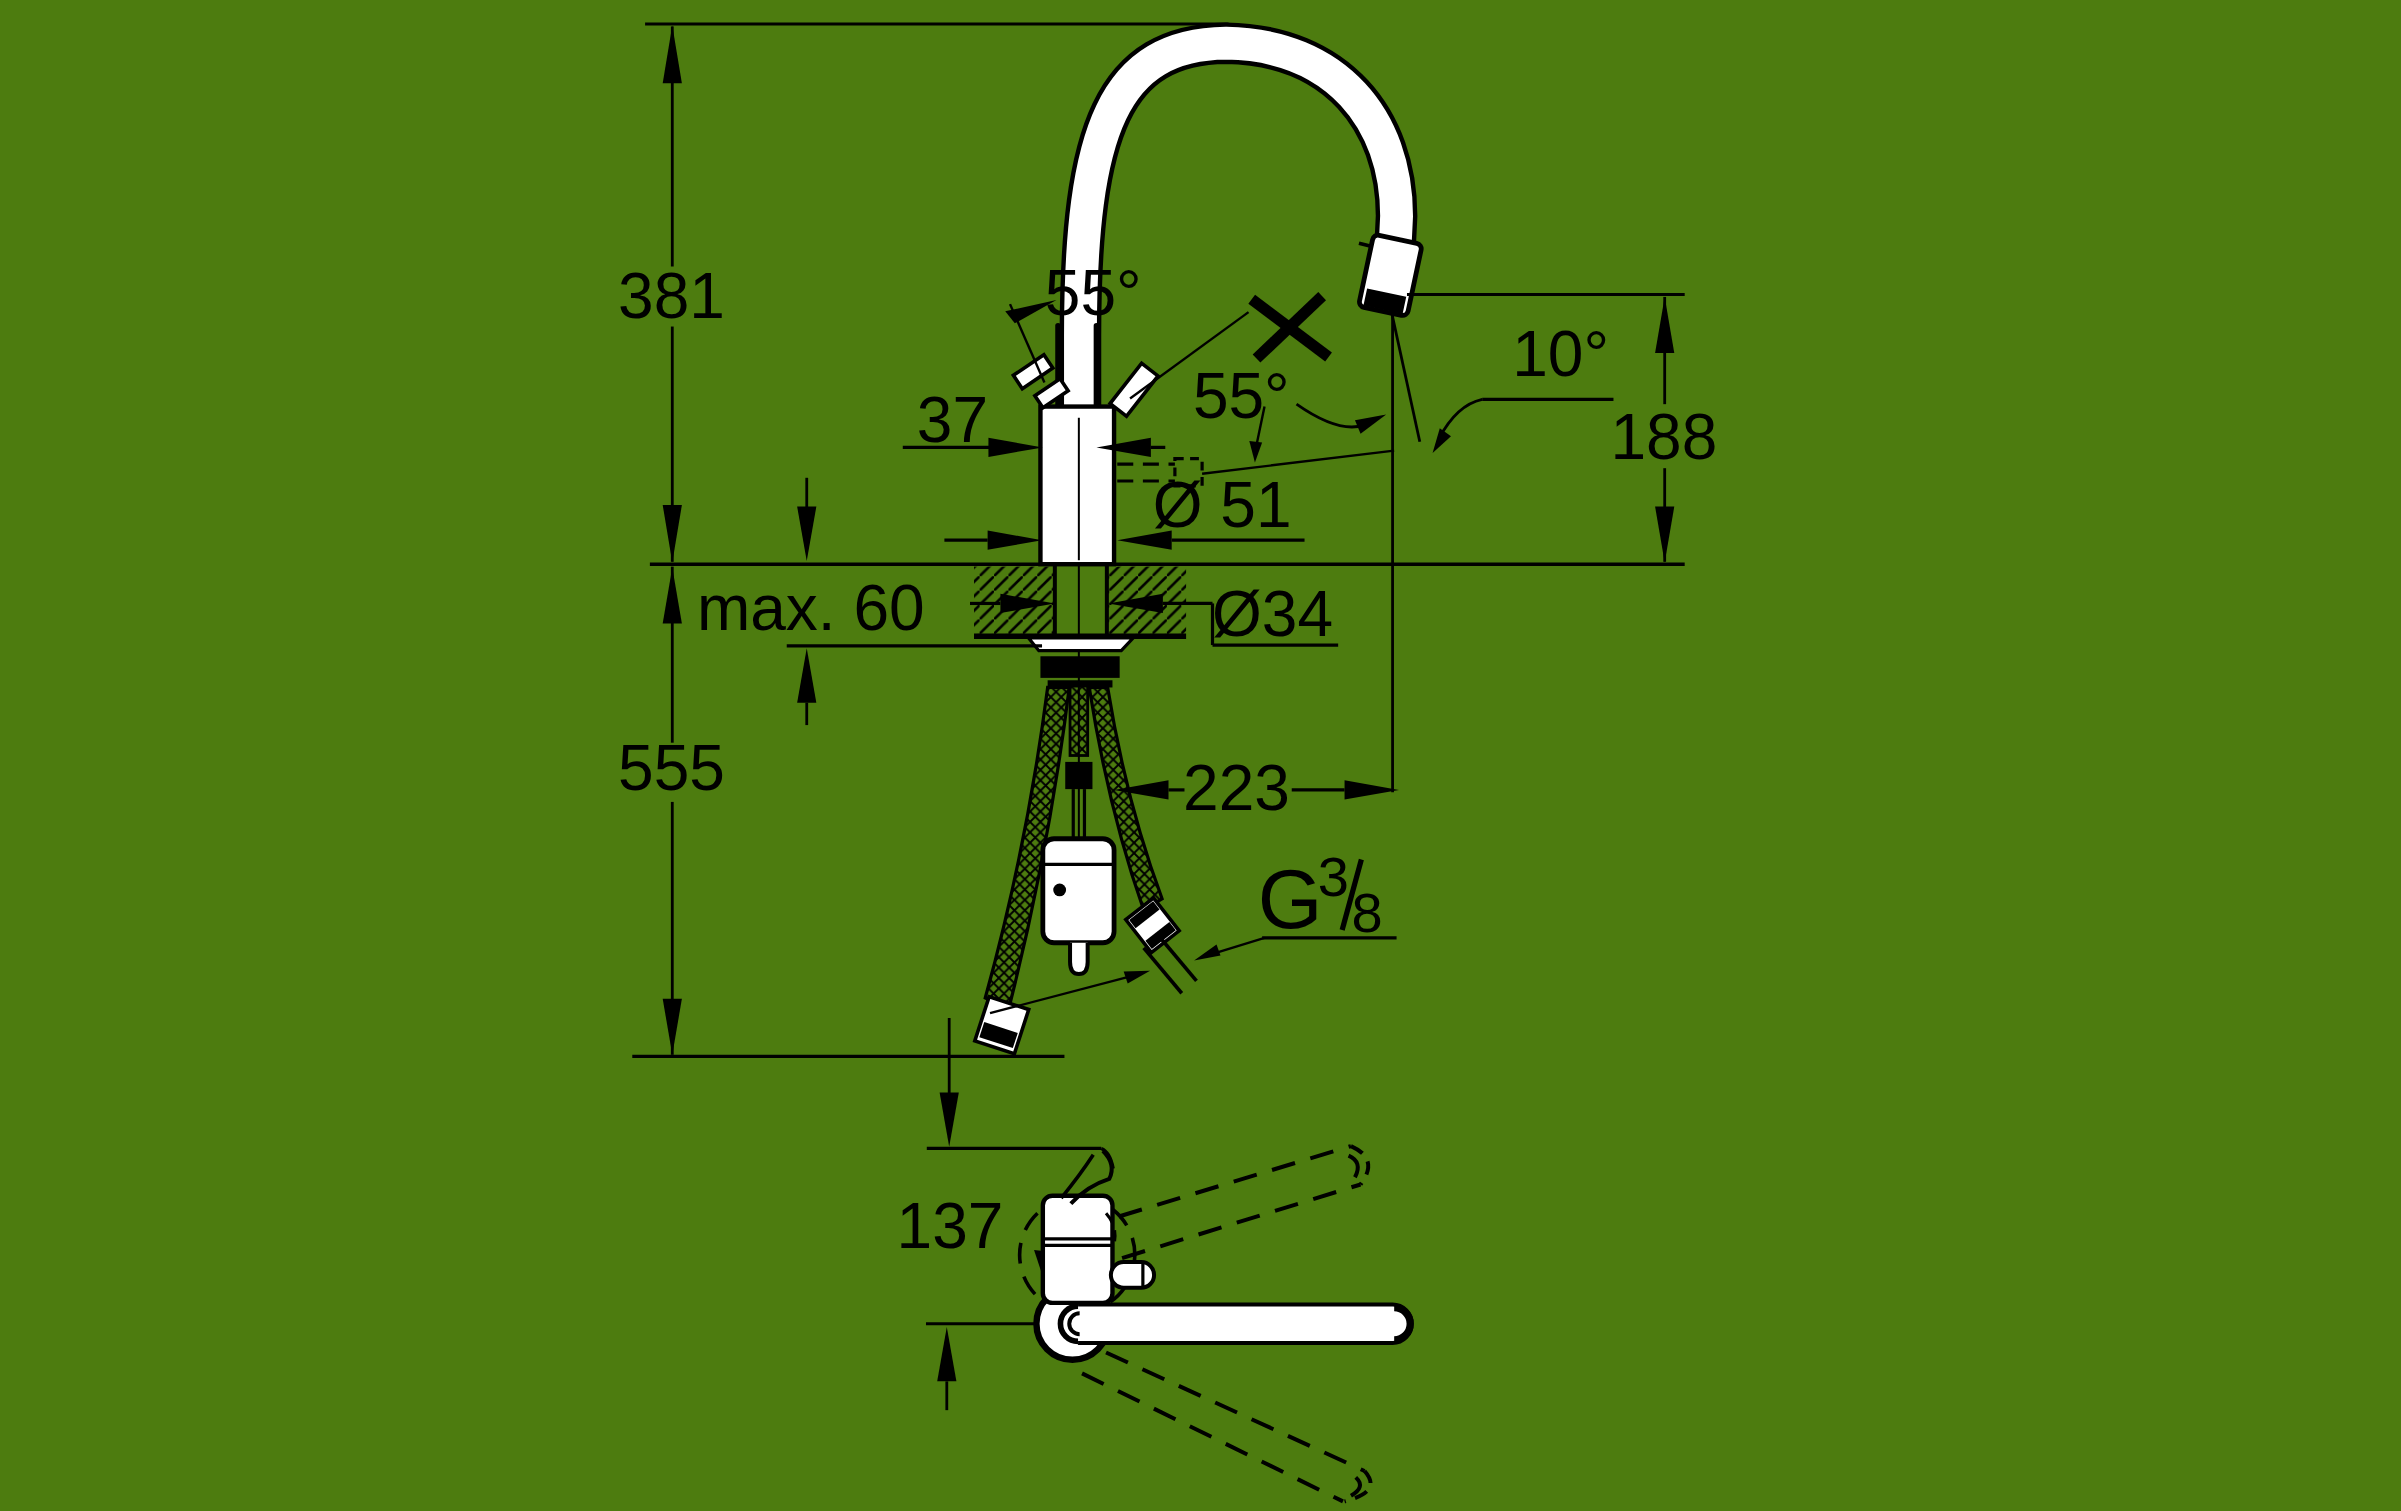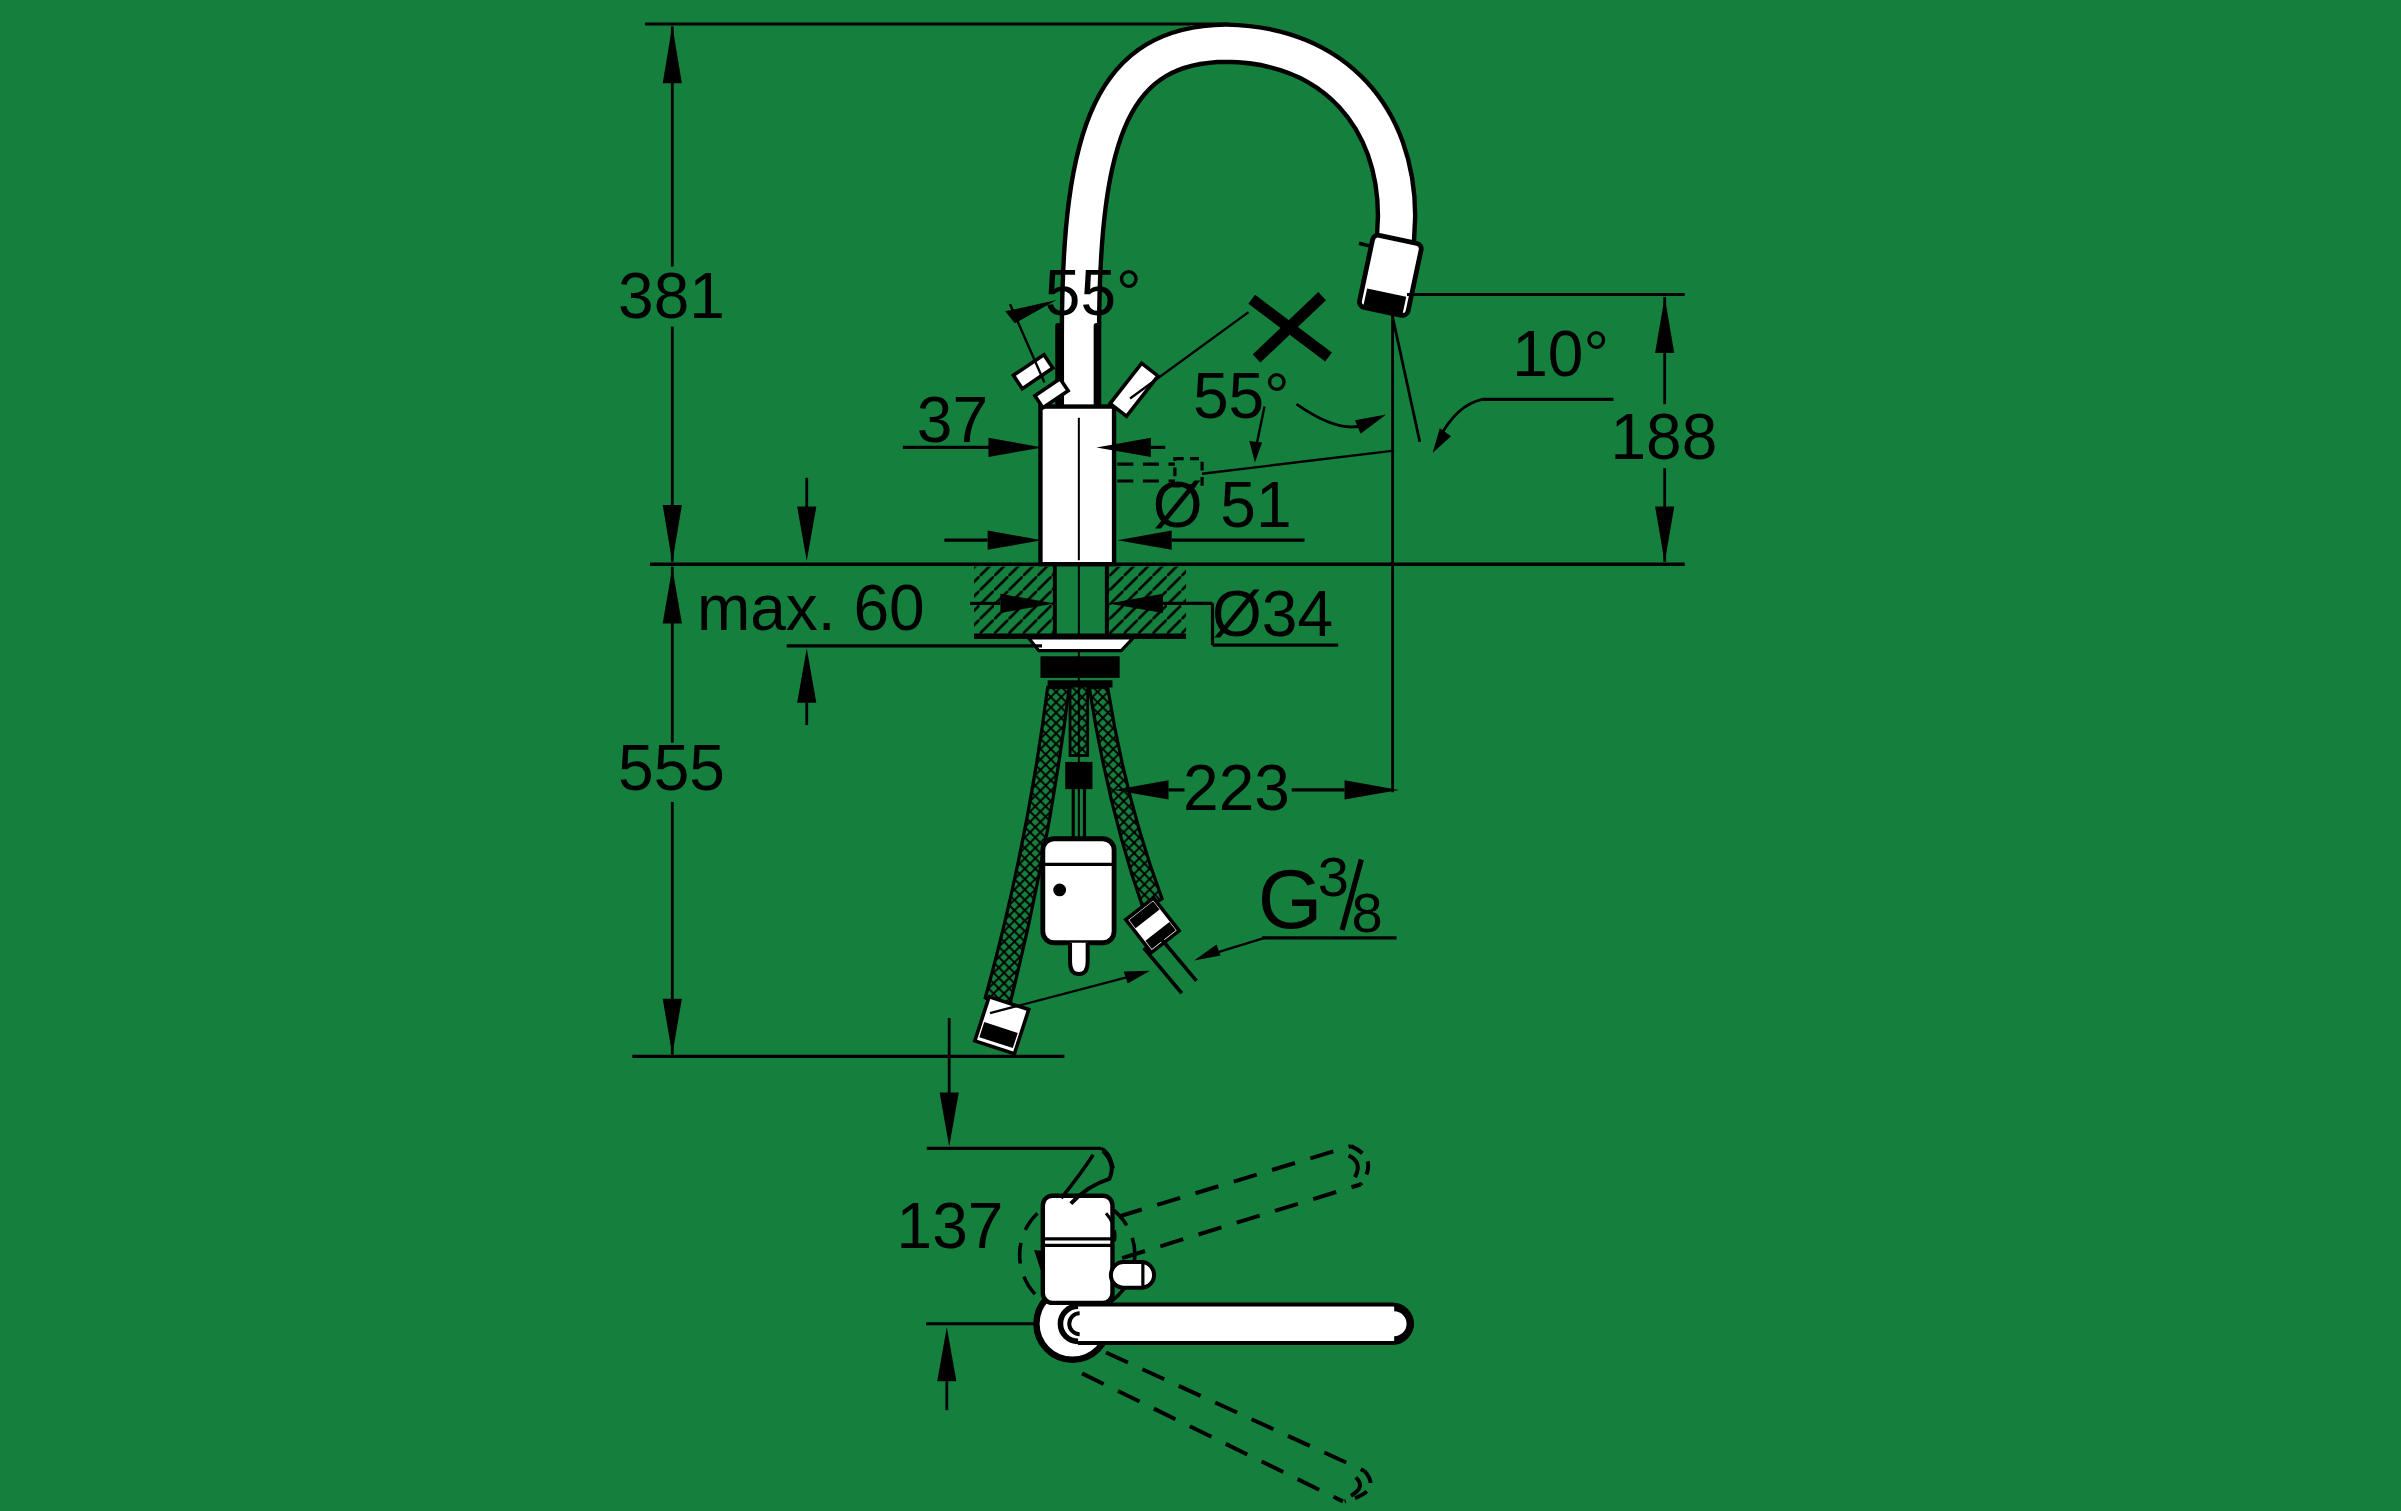--- a/index.html
+++ b/index.html
@@ -1,16 +1,16 @@
 <!DOCTYPE html>
 <html style="font-size:12.8px"><head>
 <meta charset="utf-8">
 <style>
   html,body{margin:0;padding:0;background:#ffffff;}
-  .stage{position:relative;width:2401px;height:1511px;background:#15803d;overflow:hidden;}
+  .stage{position:relative;width:2401px;height:1511px;background:#4d7c0f;overflow:hidden;}
   svg{display:block;}
   .dim{font-family:"Liberation Sans","DejaVu Sans",sans-serif;font-size:80px;fill:#000;}
   .dim-big{font-family:"Liberation Sans","DejaVu Sans",sans-serif;font-size:104px;fill:#000;}
   .dim-small{font-family:"Liberation Sans","DejaVu Sans",sans-serif;font-size:70px;fill:#000;}
   .ln{stroke:#000;fill:none;}
 </style>
 </head>
 <body>
 
 <div class="stage">

